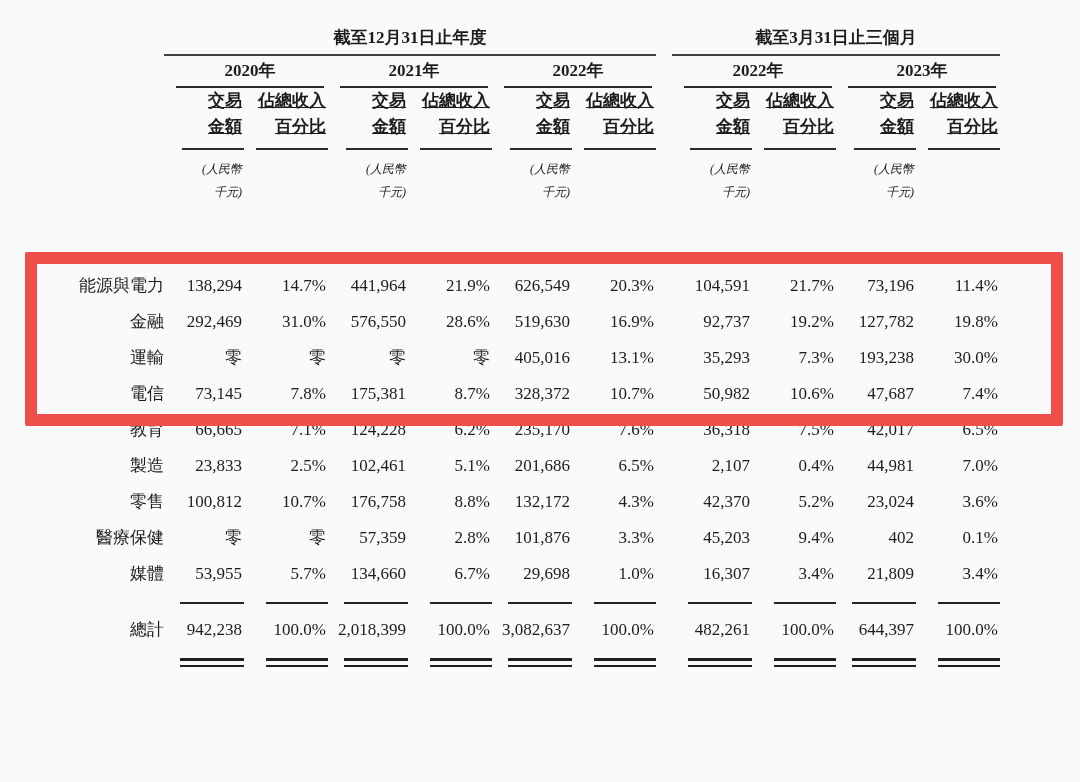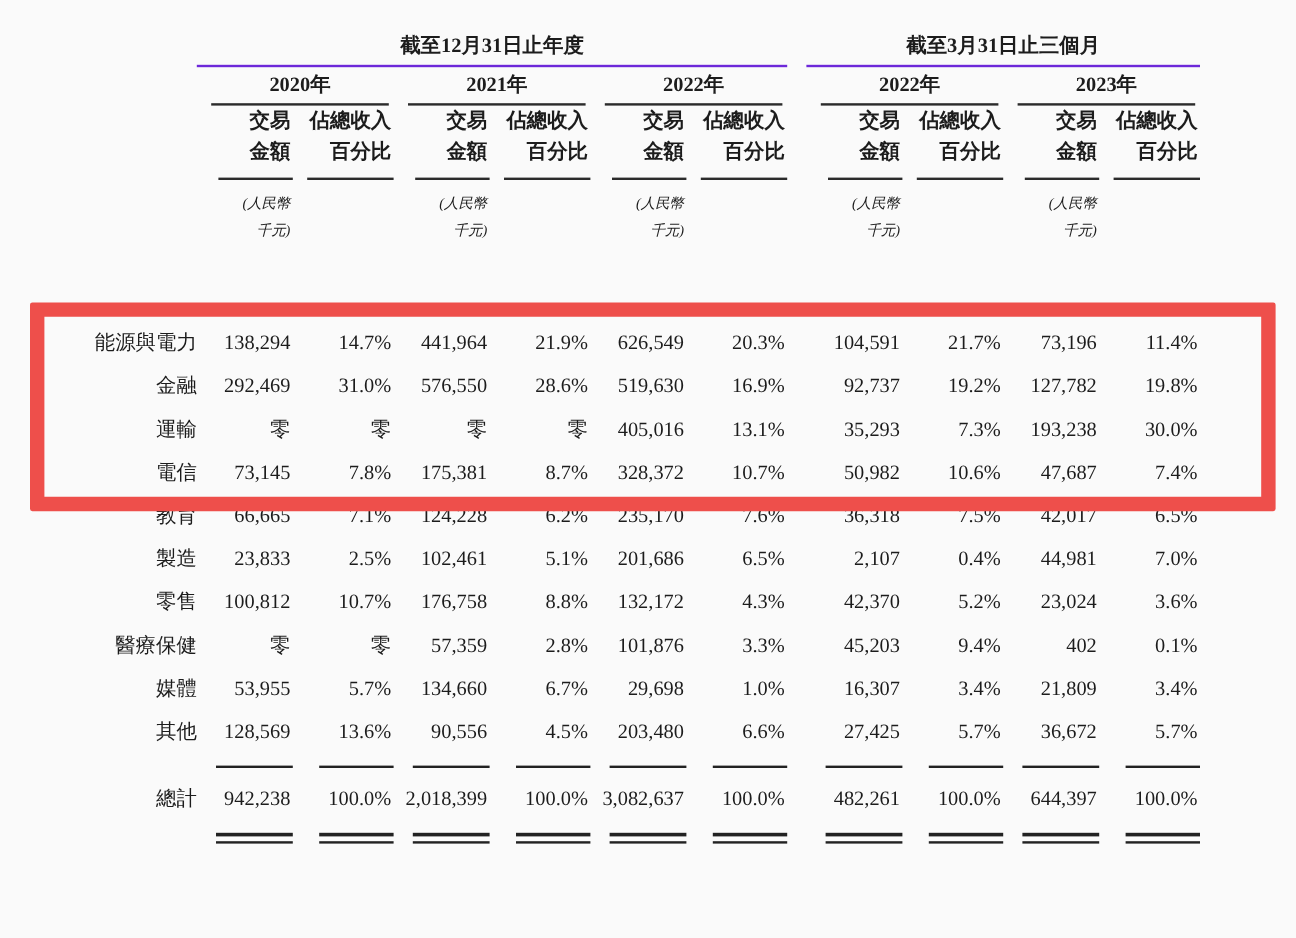--- a/index.html
+++ b/index.html
@@ -17,29 +17,29 @@
   }
   td{padding:0;}
   .c-lbl{width:126px;}
   .c-amt{width:80px;}
   .c-pct{width:84px;}
   .c-gap{width:16px;}
 
   
   .period-row td{height:36px;vertical-align:bottom;}
   .period-inner{
-    border-bottom:2px solid #6d28d9;padding-bottom:5px;
+    border-bottom:2px solid #404040;padding-bottom:5px;
     text-align:center;font-weight:bold;font-size:17px;white-space:nowrap;
   }
   .year-row td{height:32px;vertical-align:bottom;}
   .yr{
     border-bottom:2px solid #2b2b2b;padding-bottom:4px;
     margin:0 4px 0 12px;text-align:center;font-weight:bold;white-space:nowrap;
   }
-  .sub-row td{height:56px;vertical-align:bottom;font-weight:bold;}
+  .sub-row td{height:56px;vertical-align:bottom;font-weight:bold;text-decoration:underline;}
   .subtxt{text-align:right;padding-right:2px;line-height:1.55;white-space:nowrap;}
   .sub-rule-amt{border-bottom:2px solid #2b2b2b;margin:7px 0 0 18px;}
   .sub-rule-pct{border-bottom:2px solid #2b2b2b;margin:7px 0 0 12px;}
   .note-row td{height:66px;vertical-align:top;padding-top:8px;}
   .note{font-style:italic;font-size:12px;text-align:right;padding-right:2px;line-height:1.95;white-space:nowrap;}
   .spacer-row td{height:44px;}
 
   
   .body-row td{height:36px;vertical-align:middle;}
   .lbl{text-align:right;padding-left:8px;white-space:nowrap;}
@@ -362,34 +362,20 @@
       <td class="num">6.7%</td>
       <td class="num">29,698</td>
       <td class="num">1.0%</td>
       <td></td>
       <td class="num">16,307</td>
       <td class="num">3.4%</td>
       <td class="num">21,809</td>
       <td class="num">3.4%</td>
     </tr>
 
-    <tr class="body-row">
-      <td class="lbl">其他</td>
-      <td class="num">128,569</td>
-      <td class="num">13.6%</td>
-      <td class="num">90,556</td>
-      <td class="num">4.5%</td>
-      <td class="num">203,480</td>
-      <td class="num">6.6%</td>
-      <td></td>
-      <td class="num">27,425</td>
-      <td class="num">5.7%</td>
-      <td class="num">36,672</td>
-      <td class="num">5.7%</td>
-    </tr>
 
     <tr class="prerule-row">
       <td></td>
       <td>
             <div class="rl-amt"></div>
           </td>
       <td>
             <div class="rl-pct"></div>
           </td>
       <td>

